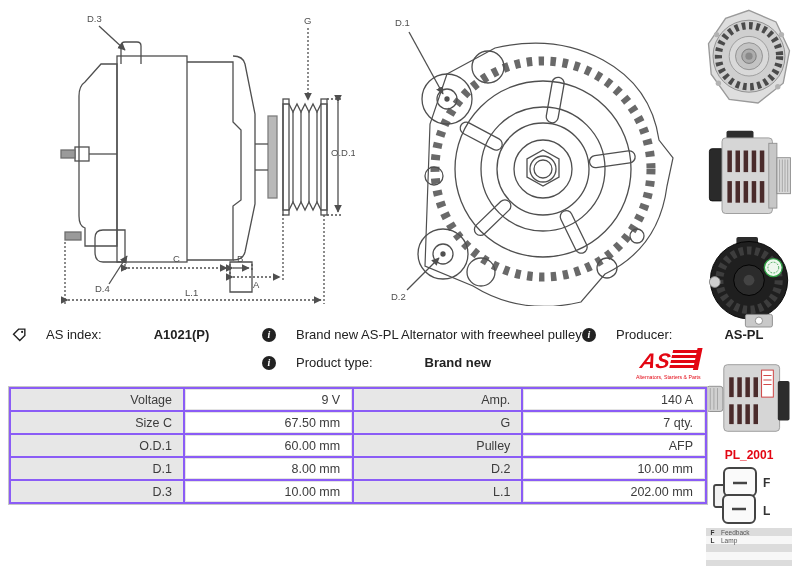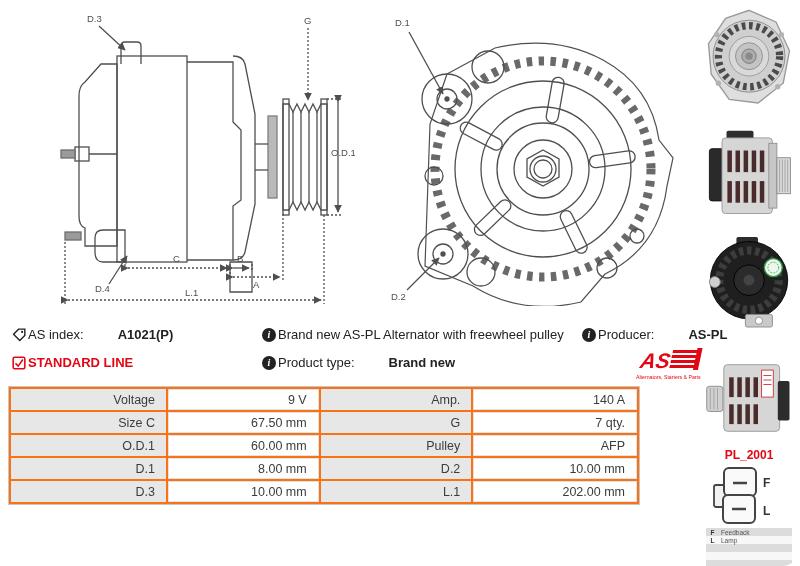--- a/index.html
+++ b/index.html
@@ -1,18 +1,18 @@
 <!DOCTYPE html>
 <html><head>
 <meta charset="utf-8">
 <style>
   * { margin:0; padding:0; box-sizing:border-box; }
   html,body { background:#fff; }
   body { font-family:"Liberation Sans", sans-serif; color:#333; }
-  #stage { position:relative; width:800px; height:566px; background:#fff; overflow:hidden;border-radius:18px; }
+  #stage { position:relative; width:800px; height:566px; background:#fff; overflow:hidden; }
 
   
   .drawing { position:absolute; }
   #side-drawing  { left:25px; top:4px;  width:330px; height:310px; }
   #front-drawing { left:385px; top:4px; width:300px; height:302px; }
   .drawing svg { width:100%; height:100%; display:block; }
   .dim-label { font-family:"Liberation Sans", sans-serif; font-size:9.5px; fill:#4f4f4f; }
 
   
   #right-col { position:absolute; left:698px; top:0; width:102px; height:566px; }
@@ -25,31 +25,31 @@
   #plug-block { position:absolute; left:6px; top:448px; width:90px; }
   #plug-title { text-align:center; font-size:12px; font-weight:bold; color:#e30613; margin-bottom:2px; }
   #plug-svg { width:84px; height:62px; margin:0 auto; display:block; }
   #plug-legend { width:86px; margin:2px auto 0; border-collapse:collapse; }
   #plug-legend td { font-size:6.5px; height:8px; padding:0 2px; color:#555; vertical-align:middle; }
   #plug-legend td.k { width:13px; text-align:center; font-weight:bold; color:#333; }
   #plug-legend tr:nth-child(odd) td { background:#dcdcdc; }
   #plug-legend tr:nth-child(even) td { background:#f7f7f7; }
 
   
-  .info-item { position:absolute; font-size:13px; color:#222; white-space:nowrap; display:flex; align-items:center; gap:2px; }
+  .info-item { position:absolute; font-size:13px; color:#222; white-space:nowrap; display:flex; align-items:center; gap:20px; }
   .info-item b { font-weight:bold;margin-left:32px; }
   .ico { display:inline-flex; width:14px; height:14px; flex:0 0 auto; }
   .info-circle { width:14px; height:14px; border-radius:50%; background:#222; color:#fff;
                  font-size:10px; font-weight:bold; font-style:italic; display:inline-flex;
                  align-items:center; justify-content:center; font-family:"Liberation Serif", serif; }
   #std-line { color:#e30613; font-weight:bold; }
   #as-logo { position:absolute; left:630px; top:346px; width:78px; height:36px; }
 
   
-  #spec-wrap { position:absolute; left:8px; top:386px; width:632px; border:1px solid #c6c6c6; background:#f97316; }
+  #spec-wrap { position:absolute; left:8px; top:386px; width:700px; border:1px solid #c6c6c6; background:#8b5cf6; }
   #spec { width:100%; border-collapse:separate; border-spacing:2px; table-layout:fixed; }
   #spec td { height:21px; font-size:12.5px; color:#3c3c3c; text-align:right; padding:0 11px 0 4px; }
   #spec td.lbl { background:#e7e7e7; }
   #spec td.val { background:#fff; border:1px solid #e3e3e3; }
 </style>
 </head>
 <body>
 
 <div id="stage">
 
@@ -299,29 +299,20 @@
     <span class="ico">
       <svg viewBox="0 0 18 18" width="14" height="14">
           <path d="M2 8 L8.5 1.5 H16.5 V9.5 L10 16 Z" fill="none" stroke="#222" stroke-width="1.8"></path>
           <circle cx="13" cy="5" r="1.4" fill="#222"></circle>
         </svg>
     </span>
     <span>AS index:</span>
     <b>A1021(P)</b>
   </div>
 
-  <div class="info-item" id="std-line" style="left:12px; top:355px;">
-    <span class="ico">
-      <svg viewBox="0 0 18 18" width="14" height="14">
-          <rect x="1.5" y="1.5" width="15" height="15" rx="2" fill="none" stroke="#e30613" stroke-width="2"></rect>
-          <path d="M4.5 9.5 L8 13 L14 4.5" fill="none" stroke="#e30613" stroke-width="2"></path>
-        </svg>
-    </span>
-    <span>STANDARD LINE</span>
-  </div>
 
   <div class="info-item" style="left:262px; top:327px;">
     <span class="info-circle">i</span>
     <span>Brand new AS-PL Alternator with freewheel pulley</span>
   </div>
 
   <div class="info-item" style="left:262px; top:355px;">
     <span class="info-circle">i</span>
     <span>Product type:</span>
     <b>Brand new</b>

